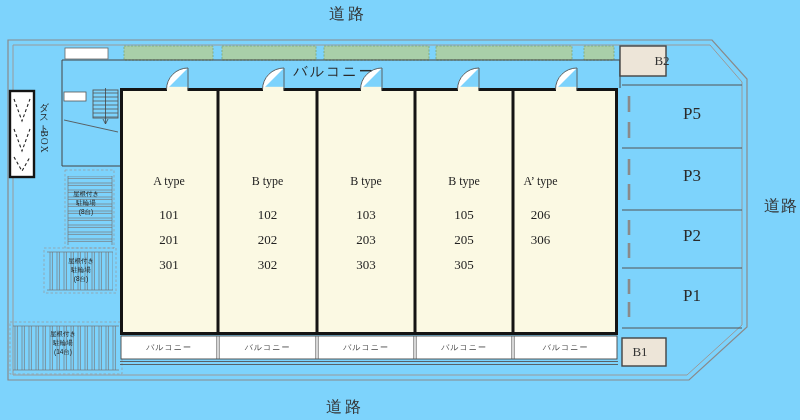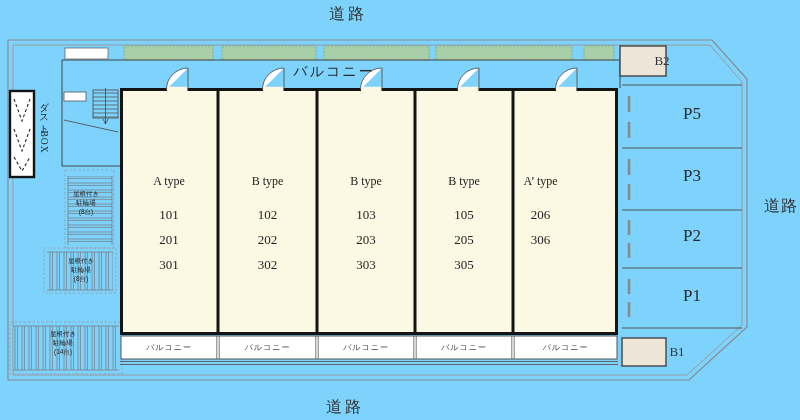--- a/index.html
+++ b/index.html
@@ -194,21 +194,21 @@
   <div class="lbl balcony-lbl" style="left:317px;top:342px;width:98px;">バルコニー</div>
   <div class="lbl balcony-lbl" style="left:415px;top:342px;width:98px;">バルコニー</div>
   <div class="lbl balcony-lbl" style="left:513px;top:342px;width:105px;">バルコニー</div>
 
   <div class="lbl p-lbl" style="left:652px;top:104px;">P5</div>
   <div class="lbl p-lbl" style="left:652px;top:166px;">P3</div>
   <div class="lbl p-lbl" style="left:652px;top:226px;">P2</div>
   <div class="lbl p-lbl" style="left:652px;top:286px;">P1</div>
 
   <div class="lbl b-lbl" style="left:592px;top:53px;margin-left:47px;">B2</div>
-  <div class="lbl b-lbl" style="left:654px;top:344px;">B1</div>
+  <div class="lbl b-lbl" style="left:617px;top:344px;">B1</div>
 
   <div class="dust-lbl" style="left:37px;top:95px;height:86px;">ダストBOX</div>
 
   <div class="bike-lbl" style="left:64px;top:189px;width:44px;">
     <div>屋根付き</div>
     <div>駐輪場</div>
     <div>(8台)</div>
   </div>
   <div class="bike-lbl" style="left:58px;top:256px;width:46px;">
     <div>屋根付き</div>

